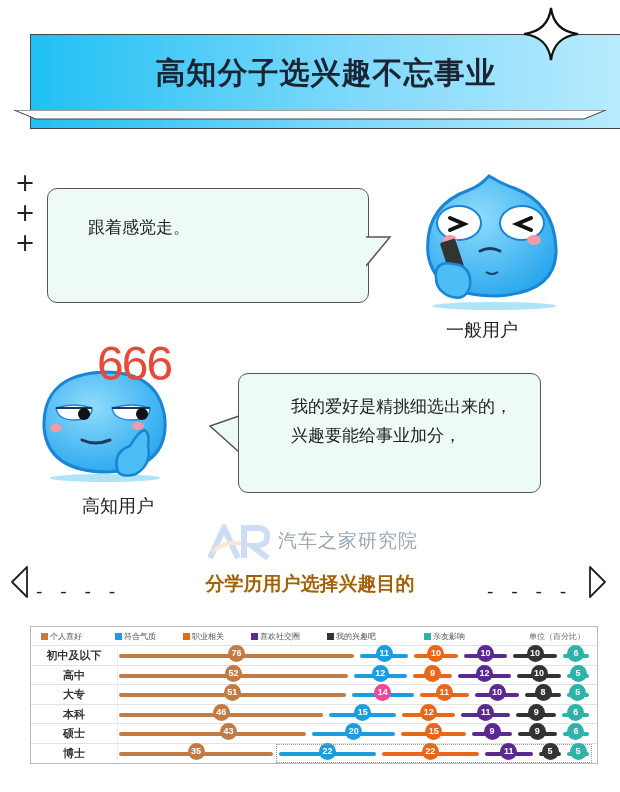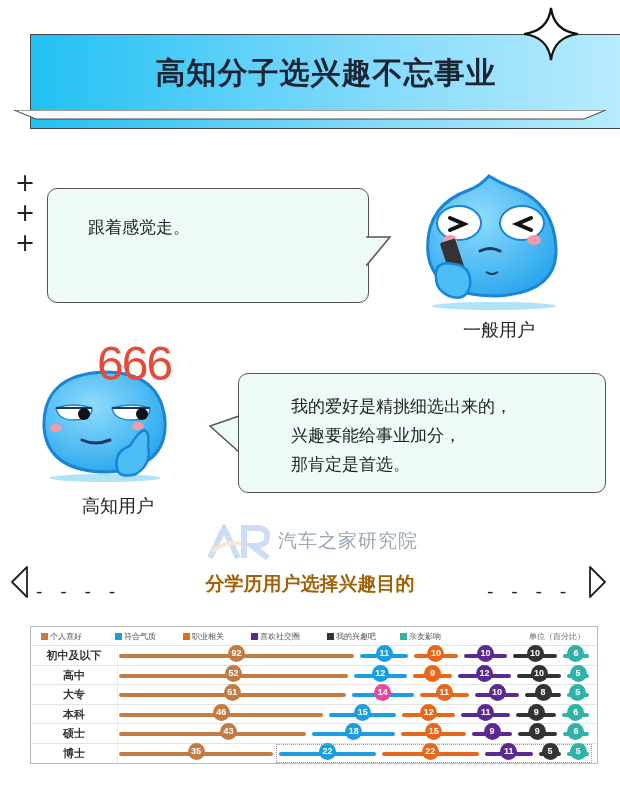--- a/index.html
+++ b/index.html
@@ -24,21 +24,21 @@
 
   .plus-group { position: absolute; left: 15px; top: 168px; }
   .plus { font-size: 24px; line-height: 30px; color: #222; font-family: "DejaVu Sans", sans-serif; }
 
   
   .bubble {
     position: absolute; background: #eefaf7; border: 1.5px solid #555; border-radius: 10px;
     font-size: 17px; line-height: 29px; color: #222;
   }
   .bubble1 { left: 47px; top: 188px; width: 322px; height: 115px; padding: 24px 0 0 40px; }
-  .bubble2 { left: 238px; top: 373px; width: 368px; height: 120px; padding: 18px 0 16px 52px; }
+  .bubble2 { left: 238px; top: 373px; width: 303px; height: 120px; padding: 18px 0 16px 52px; }
   .tail { position: absolute; }
 
   
   .char { position: absolute; }
   .char-label { position: absolute; font-size: 18px; color: #222; }
 
   .watermark { position: absolute; left: 208px; top: 524px; opacity: 0.25; }
   .watermark-text { position: absolute; left: 278px; top: 528px; font-size: 19px; color: #9aa7b4; letter-spacing: 1px; }
 
   
@@ -113,21 +113,21 @@
   <ellipse cx="108" cy="55" rx="22" ry="17" fill="#fff" stroke="#1985d4" stroke-width="2"></ellipse>
   <path d="M36 50 L50 56 L36 62" fill="none" stroke="#111" stroke-width="4" stroke-linecap="round"></path>
   <path d="M117 50 L103 56 L117 62" fill="none" stroke="#111" stroke-width="4" stroke-linecap="round"></path>
   <ellipse cx="36" cy="72" rx="7" ry="5" fill="#f49aa8"></ellipse>
   <ellipse cx="120" cy="72" rx="7" ry="5" fill="#f49aa8"></ellipse>
   <path d="M66 83 Q76 78 86 83" fill="none" stroke="#1d3a63" stroke-width="3" stroke-linecap="round"></path>
   <path d="M72 104 Q78 108 84 104" fill="none" stroke="#1d3a63" stroke-width="2"></path>
   <rect x="30" y="72" width="16" height="30" rx="2" fill="#333" transform="rotate(-18 38 87)"></rect>
   <path d="M22 110 Q20 92 40 96 Q58 98 56 118 Q52 134 35 128 Q22 122 22 110 Z" fill="#4dbdf5" stroke="#1985d4" stroke-width="2.5"></path>
 </svg>
-<div class="char-label" style="left:463px;top:318px;">一般用户</div>
+<div class="char-label" style="left:446px;top:318px;">一般用户</div>
 
 <svg class="char" style="left:40px;top:360px;" width="140" height="125" viewBox="0 0 140 125">
   <defs>
     <radialGradient id="g2" cx="40%" cy="35%" r="70%">
       <stop offset="0%" stop-color="#8fdcfc"></stop>
         <stop offset="100%" stop-color="#2aa7ee"></stop>
     </radialGradient>
   </defs>
   <ellipse cx="65" cy="118" rx="55" ry="4" fill="#aee3f8"></ellipse>
   <path d="M65 12 Q120 12 125 60 Q128 108 68 112 Q8 112 4 68 Q2 14 65 12 Z" fill="url(#g2)" stroke="#1985d4" stroke-width="3"></path>
@@ -145,21 +145,20 @@
 <div style="position:absolute;left:97px;top:338px;font-size:48px;color:#e84a3a;font-family:'Liberation Sans',sans-serif;letter-spacing:-2px;line-height:52px;">666</div>
 <div class="char-label" style="left:82px;top:494px;">高知用户</div>
 
 <svg class="tail" style="left:206px;top:414px;" width="34" height="40">
   <polygon points="33,2 4,12 33,38" fill="#eefaf7"></polygon>
   <polyline points="33,2 4,12 33,38" fill="none" stroke="#555" stroke-width="1.5"></polyline>
 </svg>
 <div class="bubble bubble2">
   <div>我的爱好是精挑细选出来的，</div>
   <div>兴趣要能给事业加分，</div>
-  <div>那肯定是首选。</div>
 </div>
 
 <div class="watermark">
   <svg width="68" height="36" viewBox="0 0 68 36">
     <path d="M2 34 L16 4 L30 34" fill="none" stroke="#3d7ed6" stroke-width="6"></path>
     <path d="M4 28 Q20 14 40 22" fill="none" stroke="#f2a24a" stroke-width="4"></path>
     <path d="M36 34 L36 4 L52 4 Q62 6 58 18 Q54 22 44 22 L60 34" fill="none" stroke="#3d7ed6" stroke-width="6"></path>
   </svg>
 </div>
 <div class="watermark-text">汽车之家研究院</div>
@@ -189,32 +188,32 @@
       <span>职业相关</span>
     </div>
     <div class="legend-item" style="left:220px;">
       <span class="legend-swatch" style="background:#5b2a90;"></span>
       <span>喜欢社交圈</span>
     </div>
     <div class="legend-item" style="left:296px;">
       <span class="legend-swatch" style="background:#333333;"></span>
       <span>我的兴趣吧</span>
     </div>
-    <div class="legend-item" style="left:369px;">
+    <div class="legend-item" style="left:393px;">
       <span class="legend-swatch" style="background:#2fb3a8;"></span>
       <span>亲友影响</span>
     </div>
     <div class="unit">单位（百分比）</div>
   </div>
   <div class="label-divider"></div>
   <div id="rows">
       <div class="row" style="top: 18px;">
         <div class="row-label">初中及以下</div>
         <div class="seg" style="left: 88px; width: 235.248px; background: rgb(195, 123, 68);"></div>
-        <div class="dot" style="left: 197.124px; background: rgb(195, 123, 68);">92</div>
+        <div class="dot" style="left: 197.124px; background: rgb(195, 123, 68);">76</div>
         <div class="seg" style="left: 329.248px; width: 47.9208px; background: rgb(26, 158, 224);"></div>
         <div class="dot" style="left: 344.708px; background: rgb(26, 158, 224);">11</div>
         <div class="seg" style="left: 383.168px; width: 43.5644px; background: rgb(232, 103, 26);"></div>
         <div class="dot" style="left: 396.45px; background: rgb(232, 103, 26);">10</div>
         <div class="seg" style="left: 432.733px; width: 43.5644px; background: rgb(91, 42, 144);"></div>
         <div class="dot" style="left: 446.015px; background: rgb(91, 42, 144);">10</div>
         <div class="seg" style="left: 482.297px; width: 43.5644px; background: rgb(51, 51, 51);"></div>
         <div class="dot" style="left: 495.579px; background: rgb(51, 51, 51);">10</div>
         <div class="seg" style="left: 531.861px; width: 26.1386px; background: rgb(47, 179, 168);"></div>
         <div class="dot" style="left: 536.431px; background: rgb(47, 179, 168);">6</div>
@@ -262,21 +261,21 @@
         <div class="seg" style="left: 485.333px; width: 40px; background: rgb(51, 51, 51);"></div>
         <div class="dot" style="left: 496.833px; background: rgb(51, 51, 51);">9</div>
         <div class="seg" style="left: 531.333px; width: 26.6667px; background: rgb(47, 179, 168);"></div>
         <div class="dot" style="left: 536.167px; background: rgb(47, 179, 168);">6</div>
       </div>
       <div class="row" style="top: 96px;">
         <div class="row-label">硕士</div>
         <div class="seg" style="left: 88px; width: 187.327px; background: rgb(195, 123, 68);"></div>
         <div class="dot" style="left: 189px; background: rgb(195, 123, 68);">43</div>
         <div class="seg" style="left: 281.327px; width: 82.7723px; background: rgb(26, 158, 224);"></div>
-        <div class="dot" style="left: 314.213px; background: rgb(26, 158, 224);">18</div>
+        <div class="dot" style="left: 314.213px; background: rgb(26, 158, 224);">20</div>
         <div class="seg" style="left: 370.099px; width: 65.3465px; background: rgb(232, 103, 26);"></div>
         <div class="dot" style="left: 394.272px; background: rgb(232, 103, 26);">15</div>
         <div class="seg" style="left: 441.446px; width: 39.2079px; background: rgb(91, 42, 144);"></div>
         <div class="dot" style="left: 452.55px; background: rgb(91, 42, 144);">9</div>
         <div class="seg" style="left: 486.653px; width: 39.2079px; background: rgb(51, 51, 51);"></div>
         <div class="dot" style="left: 497.757px; background: rgb(51, 51, 51);">9</div>
         <div class="seg" style="left: 531.861px; width: 26.1386px; background: rgb(47, 179, 168);"></div>
         <div class="dot" style="left: 536.431px; background: rgb(47, 179, 168);">6</div>
       </div>
       <div class="row" style="top: 115.5px;">

